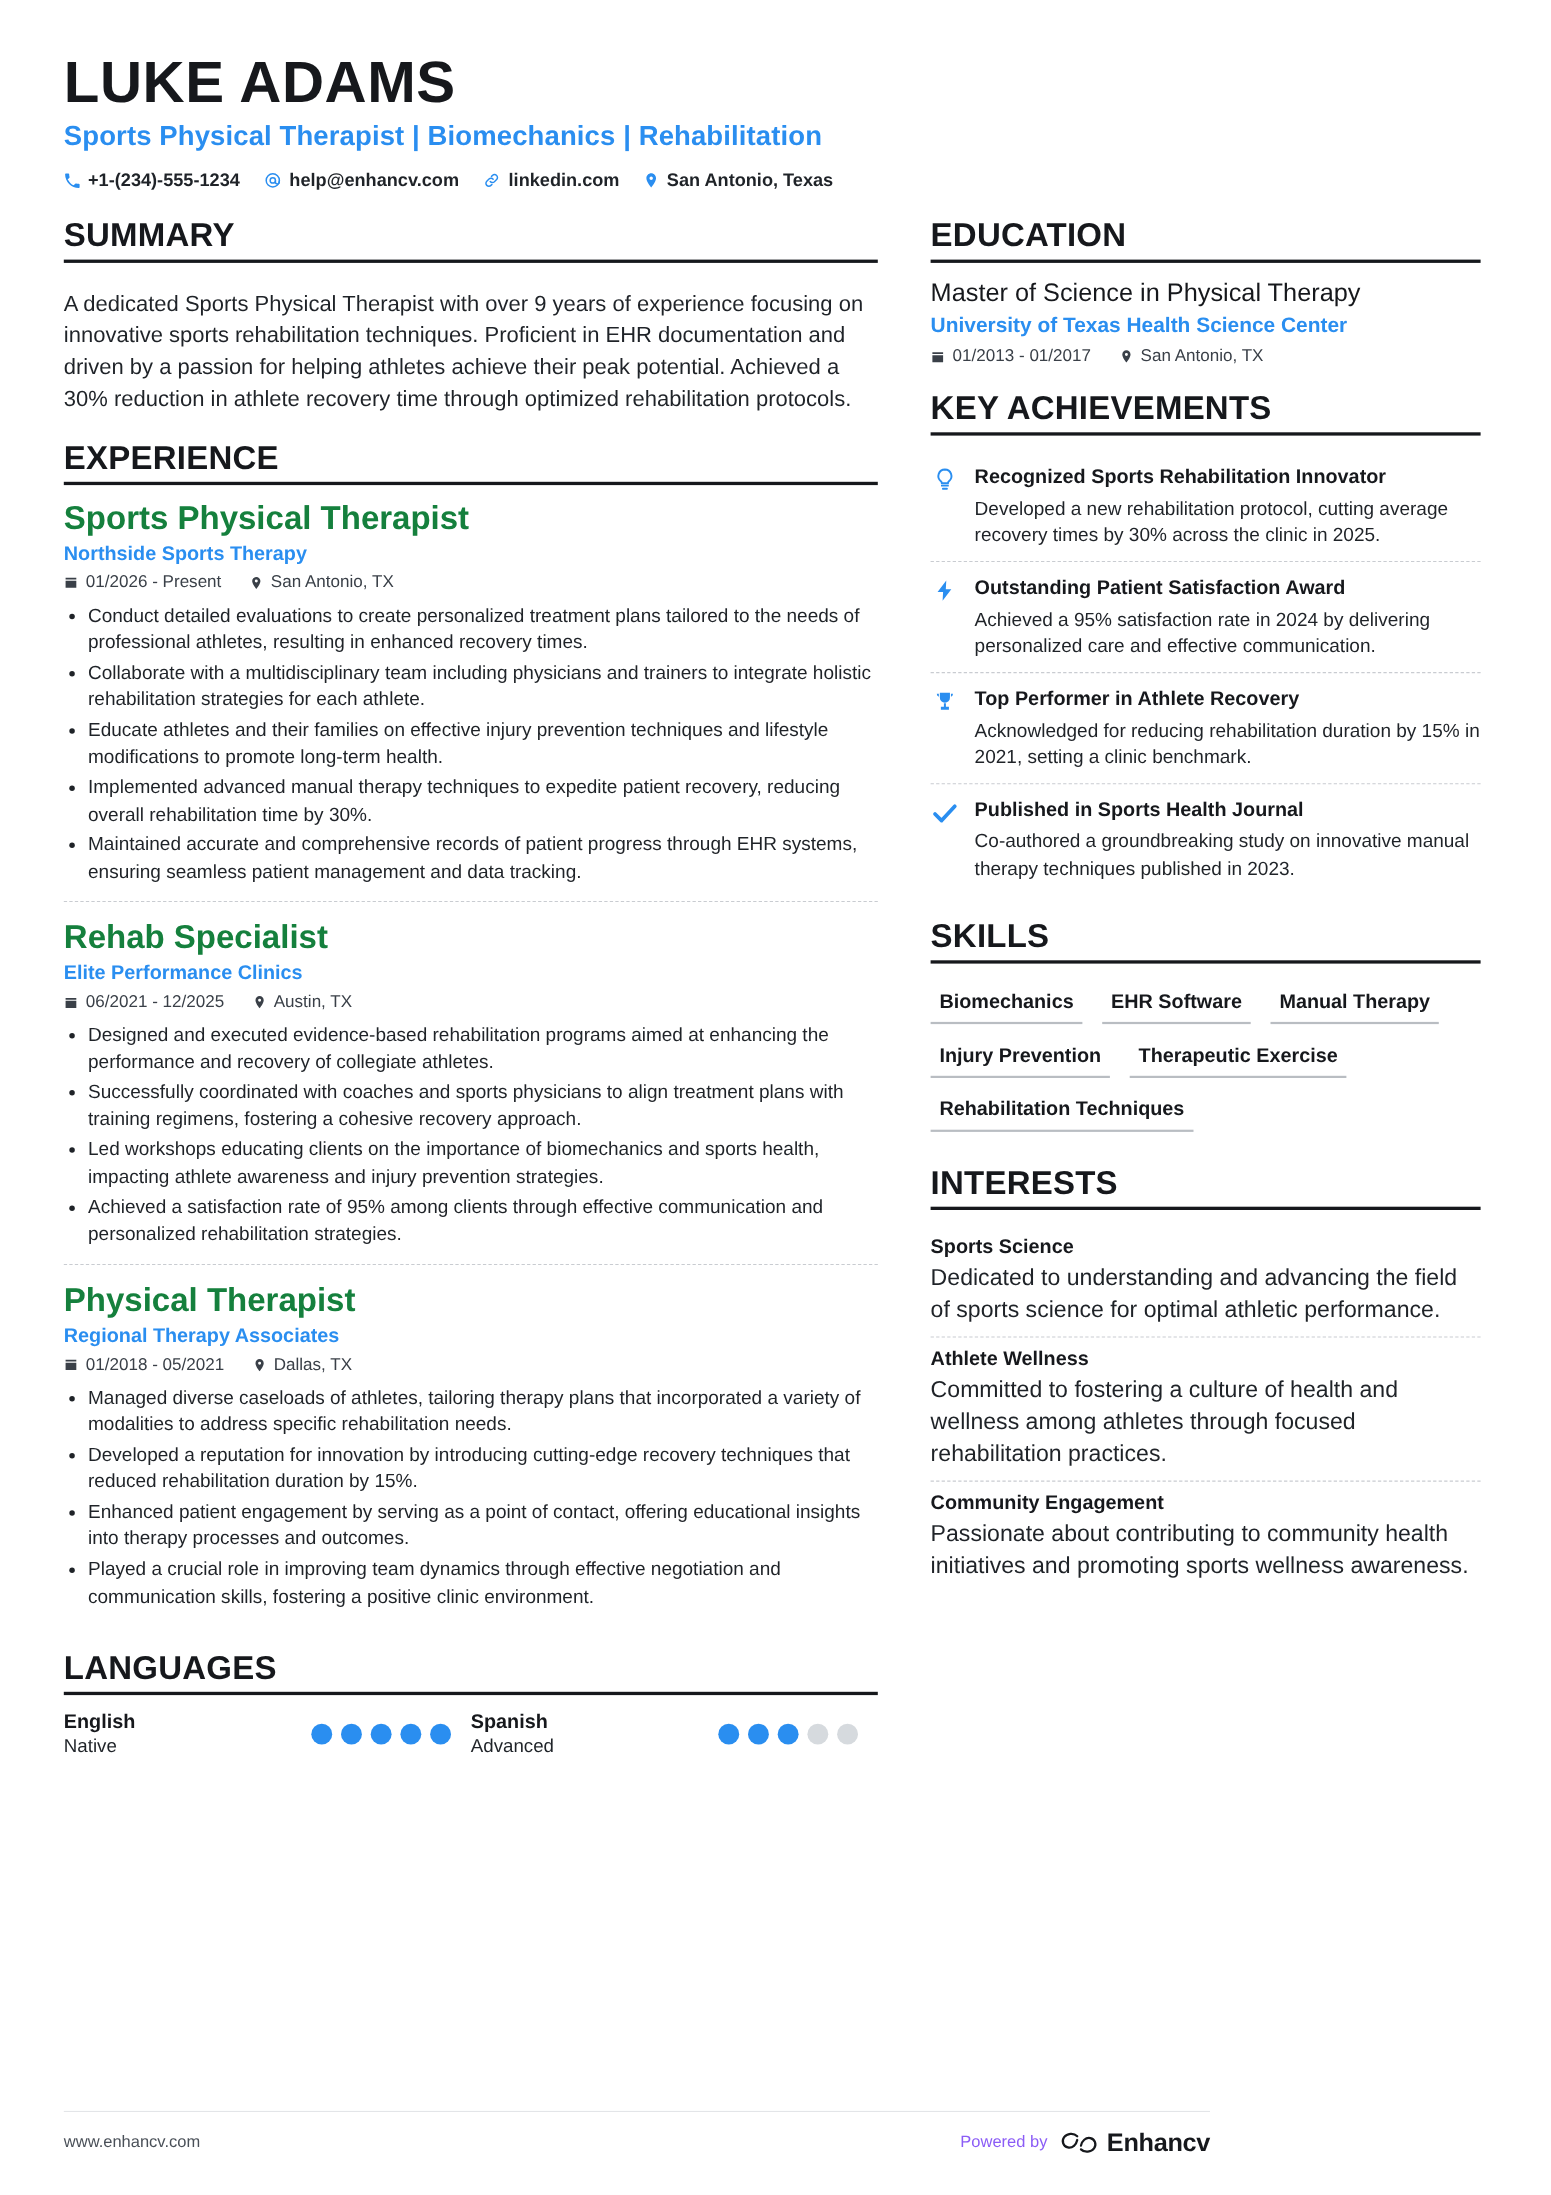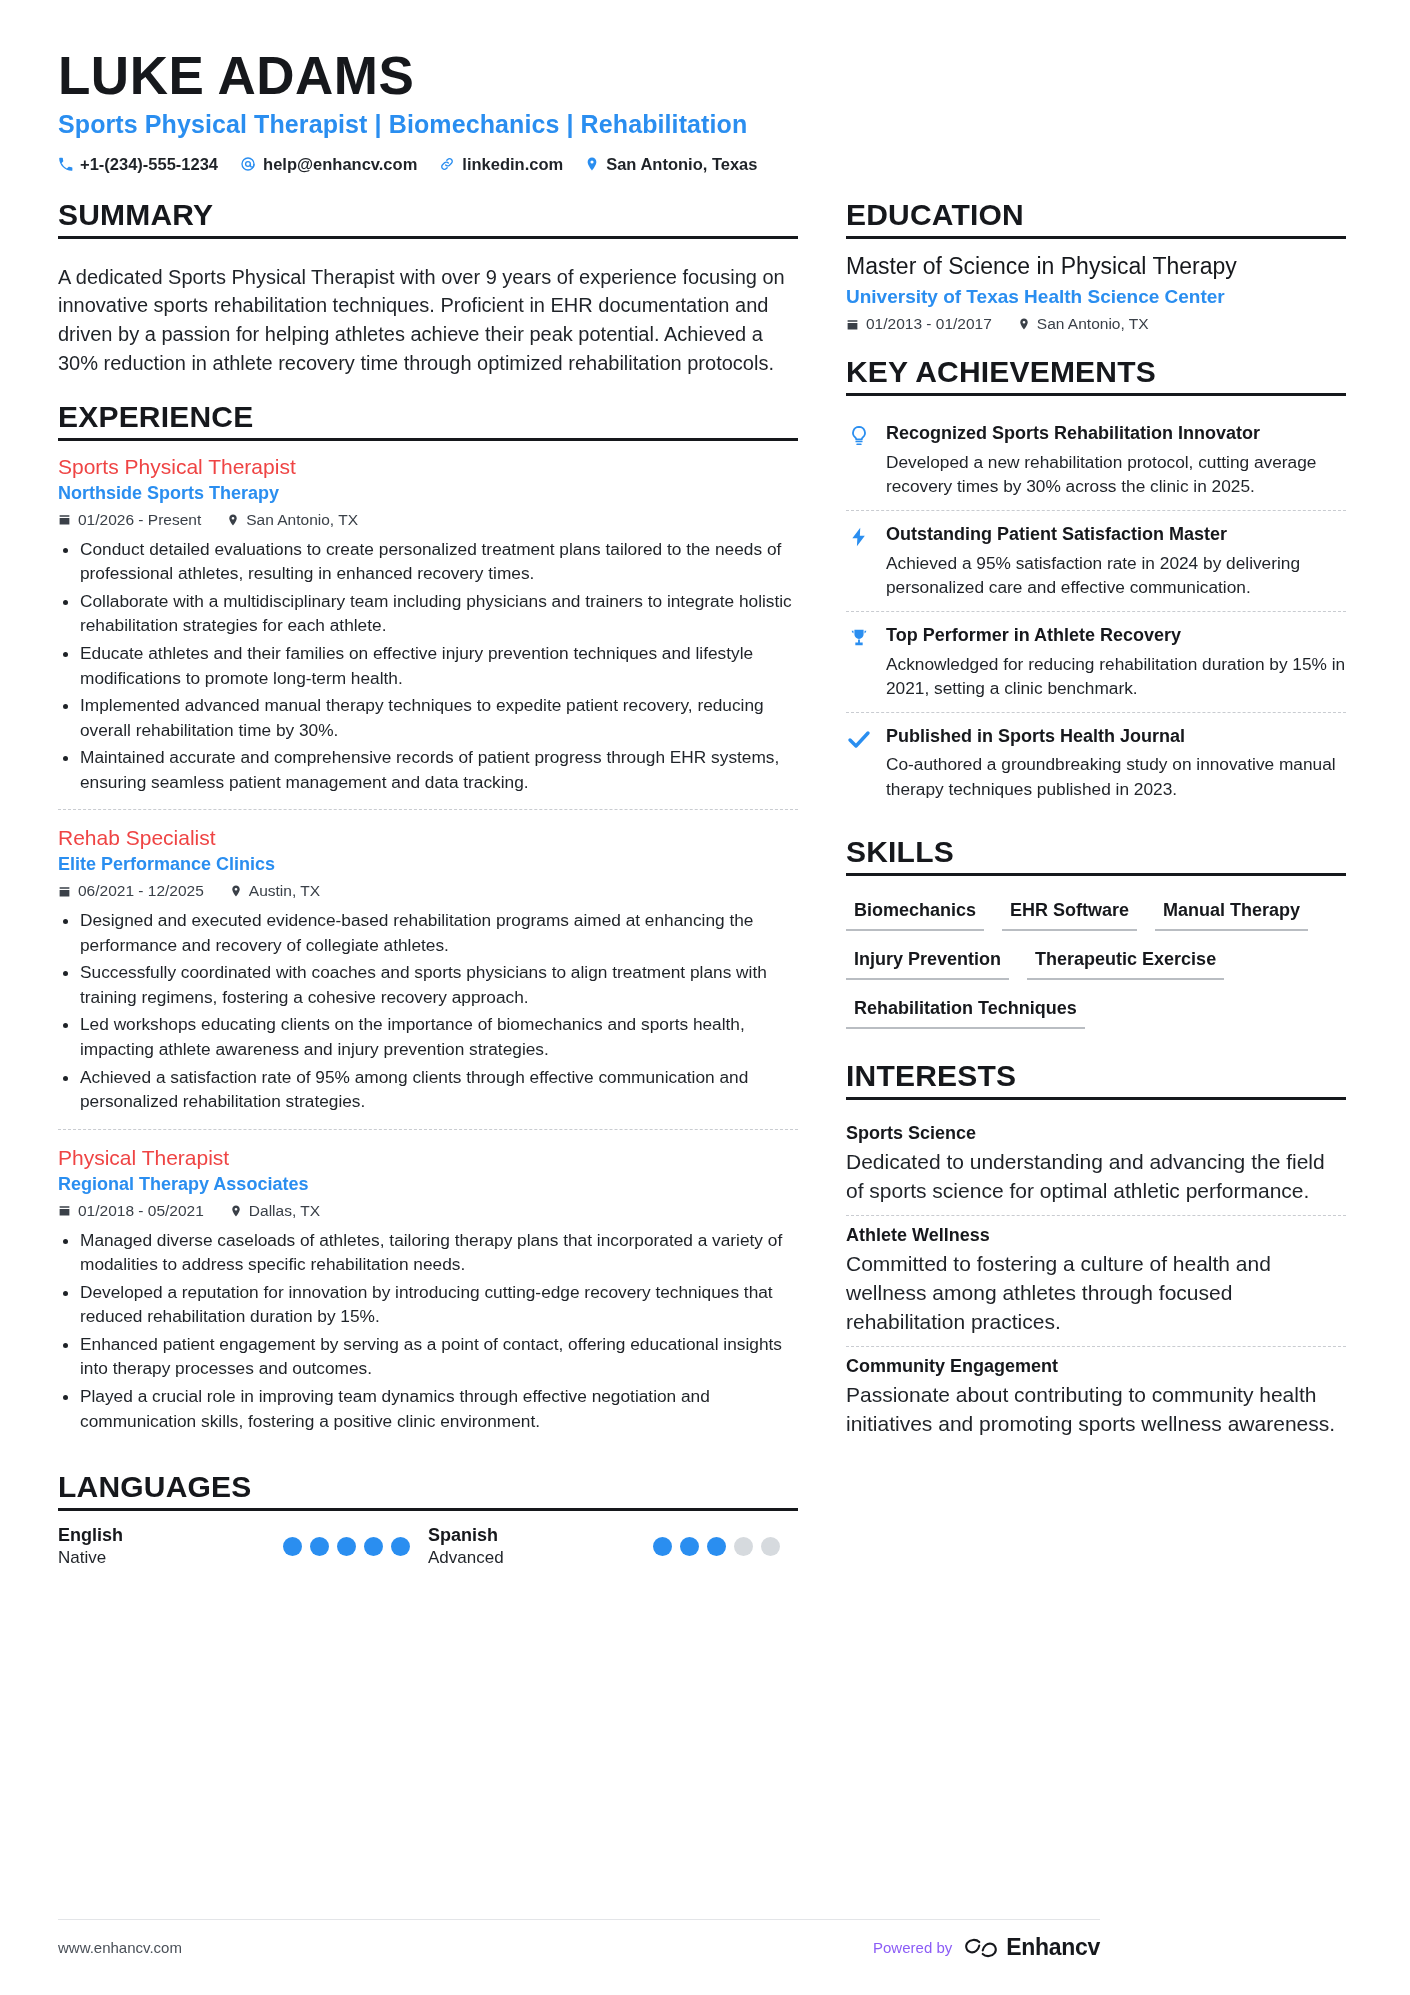--- a/index.html
+++ b/index.html
@@ -69,21 +69,21 @@
   .summary-text {
     font-size: 20px;
     line-height: 1.44;
     color: #1f2328;
     margin-top: 24px;
   }
 
   
   .job { padding-bottom: 12px; }
   .job + .job { border-top: 1px dashed #c9ccd1; padding-top: 16px; }
-  .job-title { font-size: 21px; font-weight: 400; color: #ef4444; margin-bottom: 4px; }
+  .job-title { font-size: 30px; font-weight: 700; color: #15803d; margin-bottom: 4px; }
   .job-company { font-size: 18px; font-weight: 700; color: #2a8ef0; margin-bottom: 7px; }
   .meta-row {
     display: flex; align-items: flex-start; gap: 26px;
     font-size: 15.5px; color: #3a4048; margin-bottom: 8px;
   }
   .meta-item { display: flex; align-items: center; gap: 7px; }
   .meta-item .ic { color: #3a4048; display: inline-flex; }
   ul.bullets { margin: 0; padding-left: 22px; }
   ul.bullets li {
     font-size: 17.3px;
@@ -369,21 +369,21 @@
         </div>
       </div>
 
       <div class="ach">
         <div class="ach-icon">
           <svg width="20" height="24" viewBox="0 0 24 24" fill="currentColor">
               <path d="M13.5 1 4 13.5h6L9.5 23 19 10.5h-6L13.5 1z"></path>
             </svg>
         </div>
         <div>
-          <div class="ach-title">Outstanding Patient Satisfaction Master</div>
+          <div class="ach-title">Outstanding Patient Satisfaction Award</div>
           <div class="ach-desc">Achieved a 95% satisfaction rate in 2024 by delivering personalized care and effective communication.</div>
         </div>
       </div>
 
       <div class="ach">
         <div class="ach-icon">
           <svg width="22" height="24" viewBox="0 0 24 24" fill="currentColor">
               <path d="M7 3h10v5a5 5 0 0 1-10 0V3zM4 4h2v3a3 3 0 0 1-2-2.8V4zm16 0v.2A3 3 0 0 1 18 7V4h2zM11 13.5h2V17h3v3H8v-3h3v-3.5z"></path>
             </svg>
         </div>

